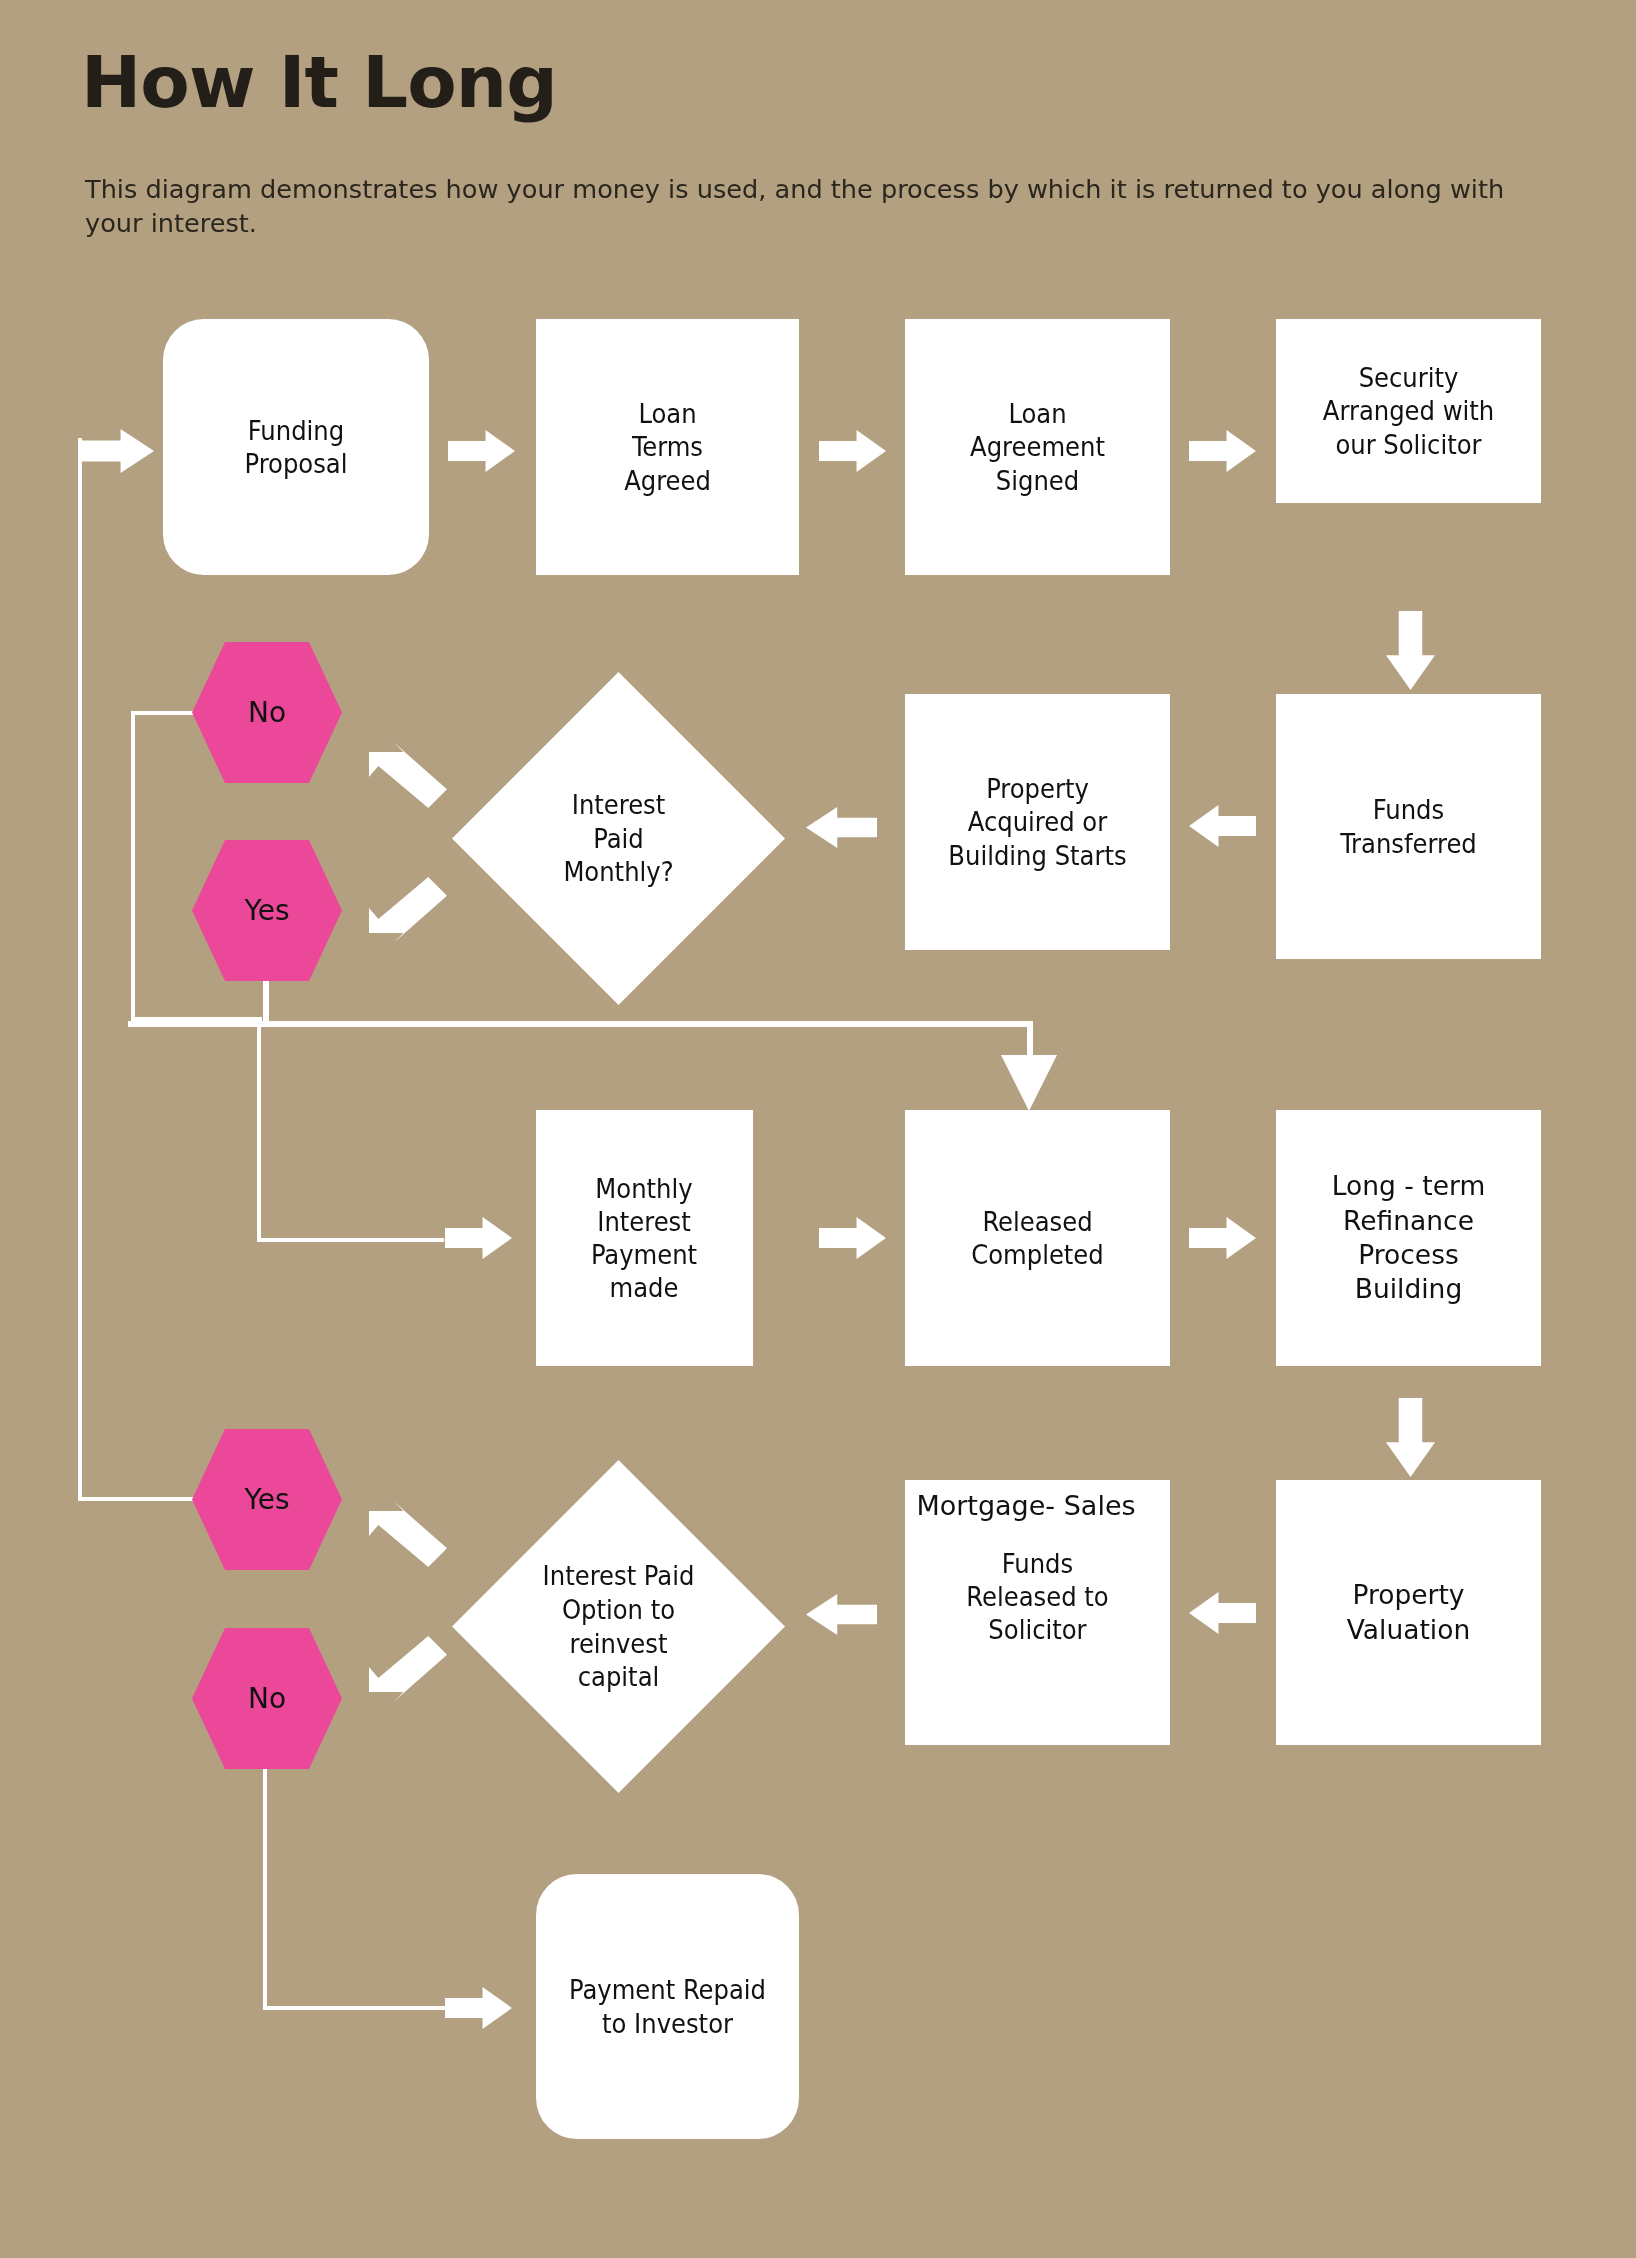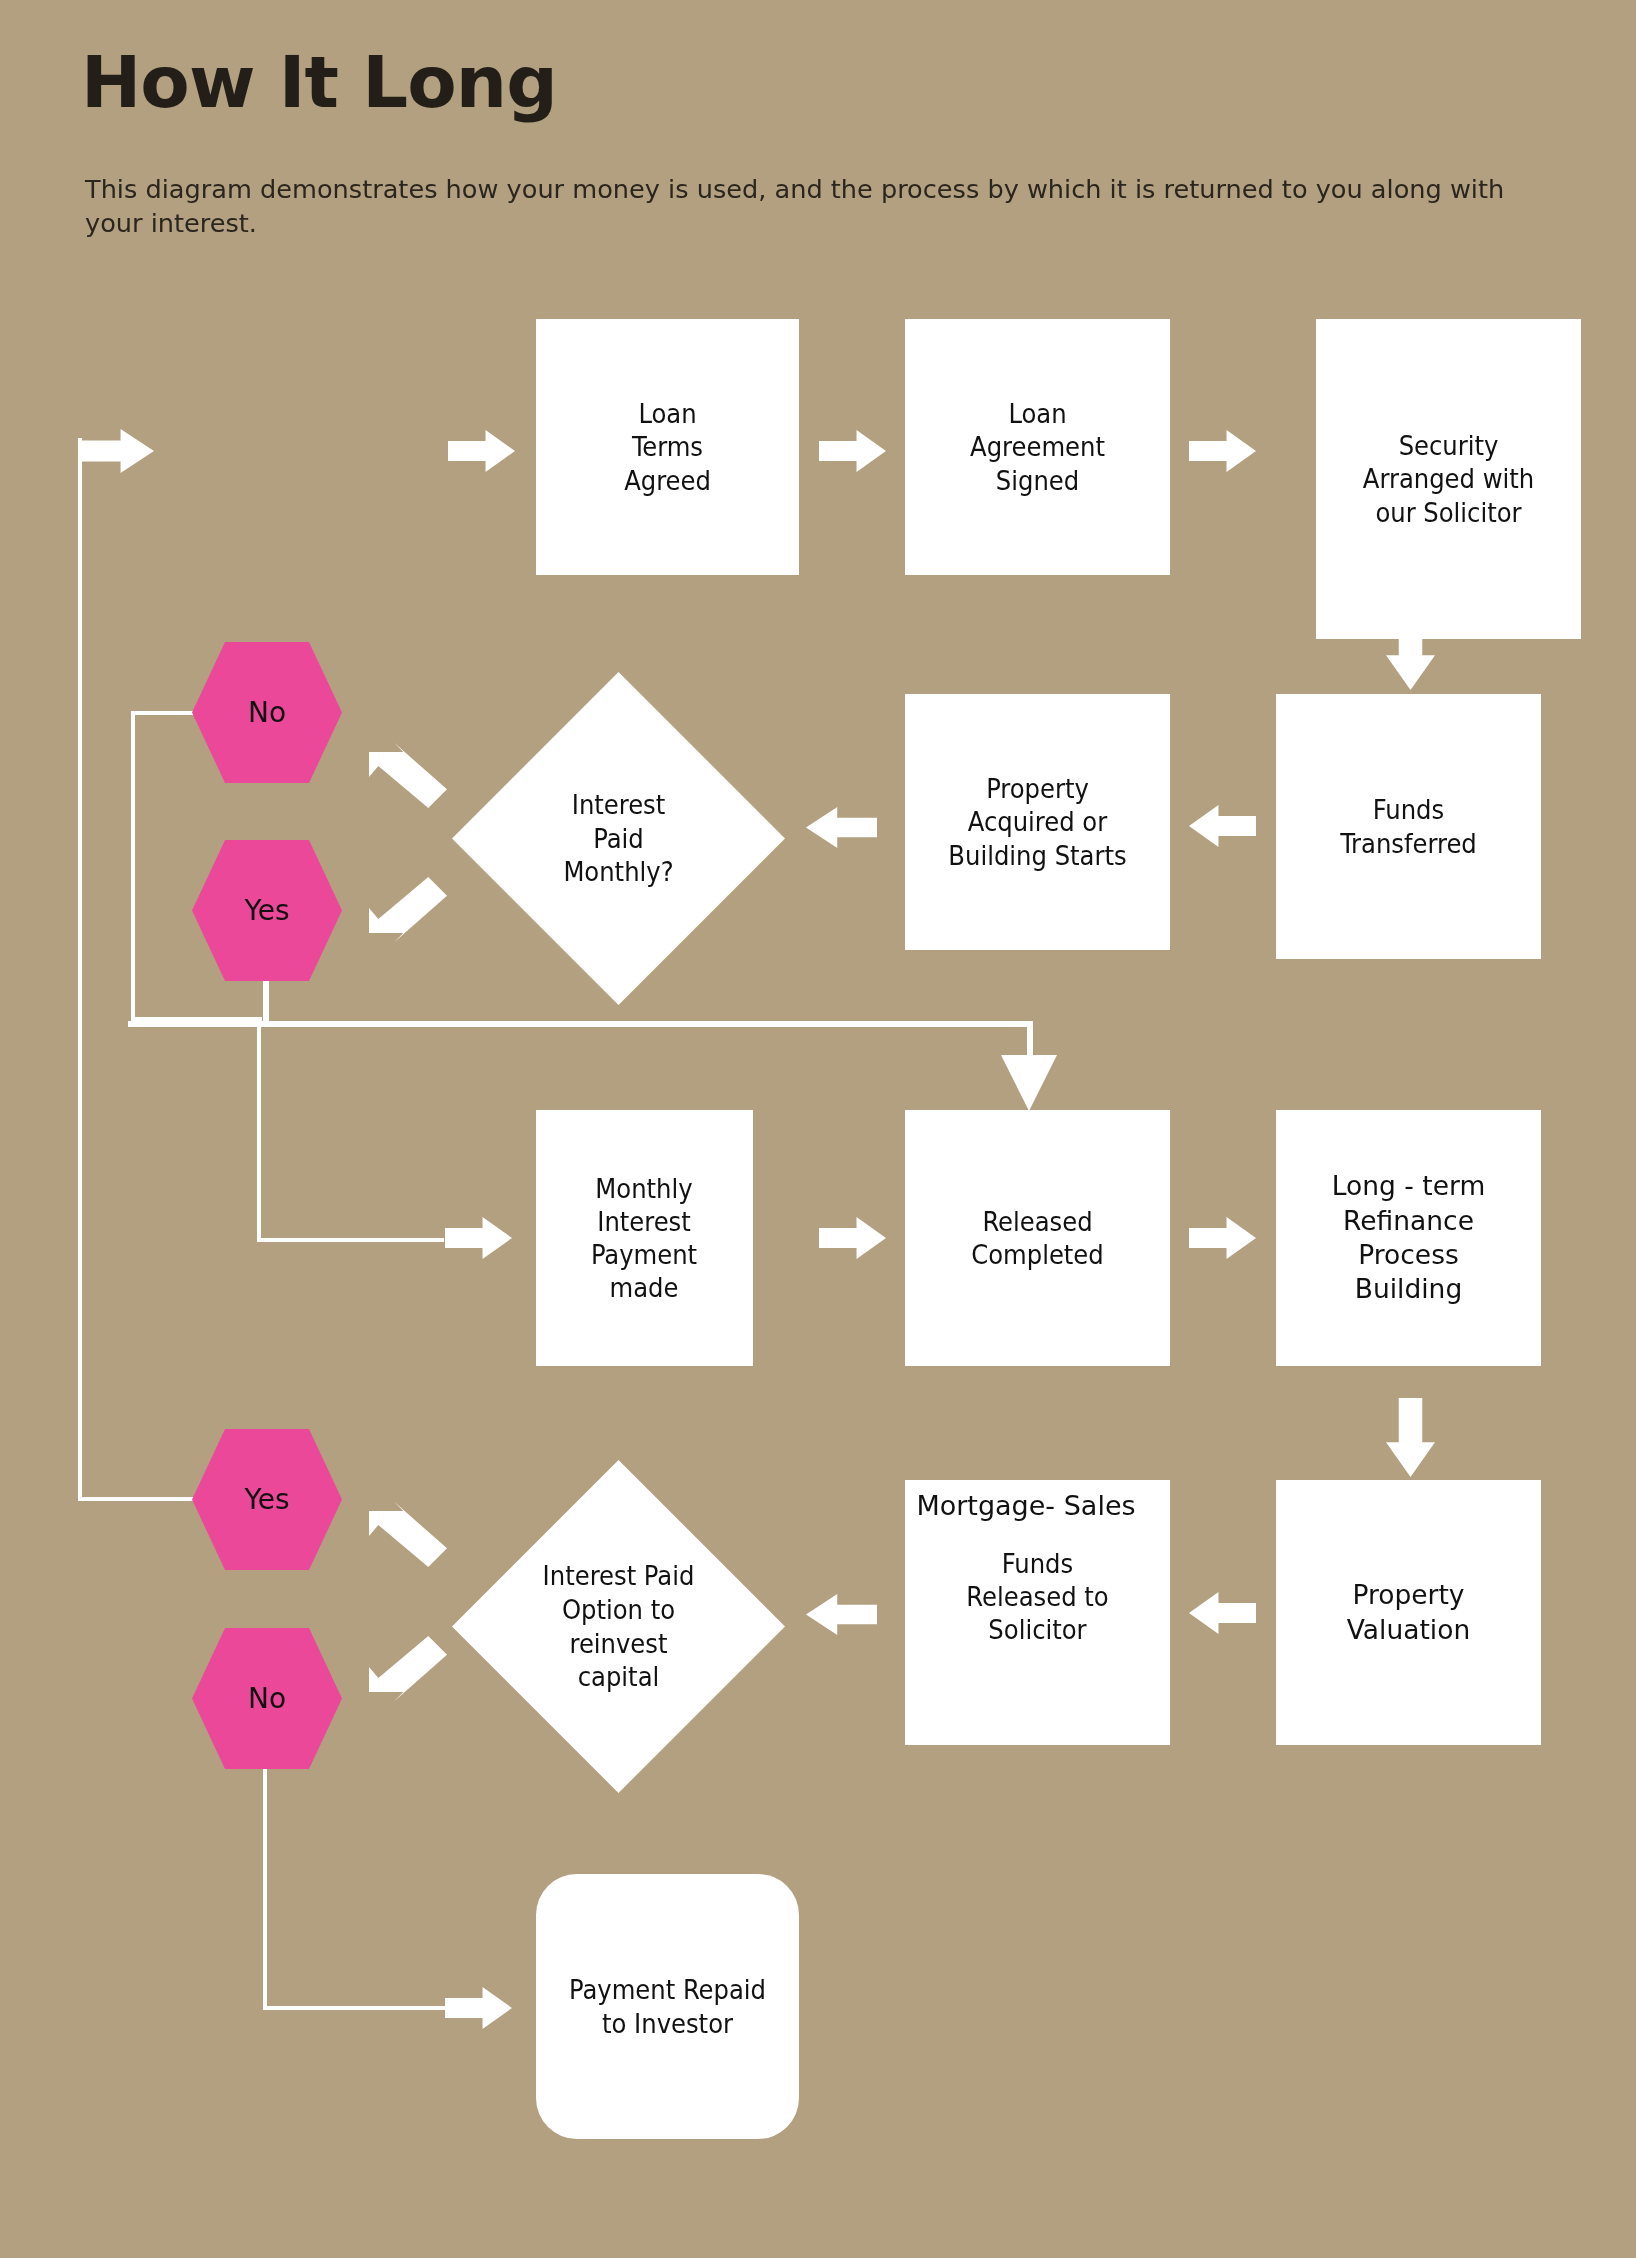--- a/index.html
+++ b/index.html
@@ -145,40 +145,44 @@
   <div class="ln thick-v" style="left:1027px; top:1021px; height:75px;"></div>
 
   <div class="ln h" style="left:78px; top:1497px; width:115px;"></div>
   <div class="ln v" style="left:78px; top:438px;  height:1063px;"></div>
 
   <div class="ln v" style="left:263px; top:1703px; height:307px;"></div>
   <div class="ln h" style="left:263px; top:2006px; width:182px;"></div>
 
   <div class="arr arr-r" style="left:78px; top:429px; width:76px; height:44px;"></div>
 
+  <div class="node rounded" style="left:163px; top:319px; width:266px; height:256px;">
+    <span style="white-space:pre-line;">Funding
+Proposal</span>
+  </div>
 
   <div class="arr arr-r" style="left:448px; top:430px; width:67px; height:42px;"></div>
 
   <div class="node" style="left:536px; top:319px; width:263px; height:256px;">
     <span style="white-space:pre-line;">Loan
 Terms
 Agreed</span>
   </div>
 
   <div class="arr arr-r" style="left:819px; top:430px; width:67px; height:42px;"></div>
 
   <div class="node" style="left:905px; top:319px; width:265px; height:256px;">
     <span style="white-space:pre-line;">Loan
 Agreement
 Signed</span>
   </div>
 
   <div class="arr arr-r" style="left:1189px; top:430px; width:67px; height:42px;"></div>
 
-  <div class="node" style="left:1276px; top:319px; width:265px; height:320px;margin-left:40px;">
+  <div class="node" style="left:1276px; top:319px; width:265px; height:184px;">
     <span style="white-space:pre-line;">Security
 Arranged with
 our Solicitor</span>
   </div>
 
   <div class="arr arr-d" style="left:1386px; top:611px; width:49px; height:79px;"></div>
 
   <div class="node" style="left:1276px; top:694px; width:265px; height:265px;">
     <span style="white-space:pre-line;">Funds
 Transferred</span>

